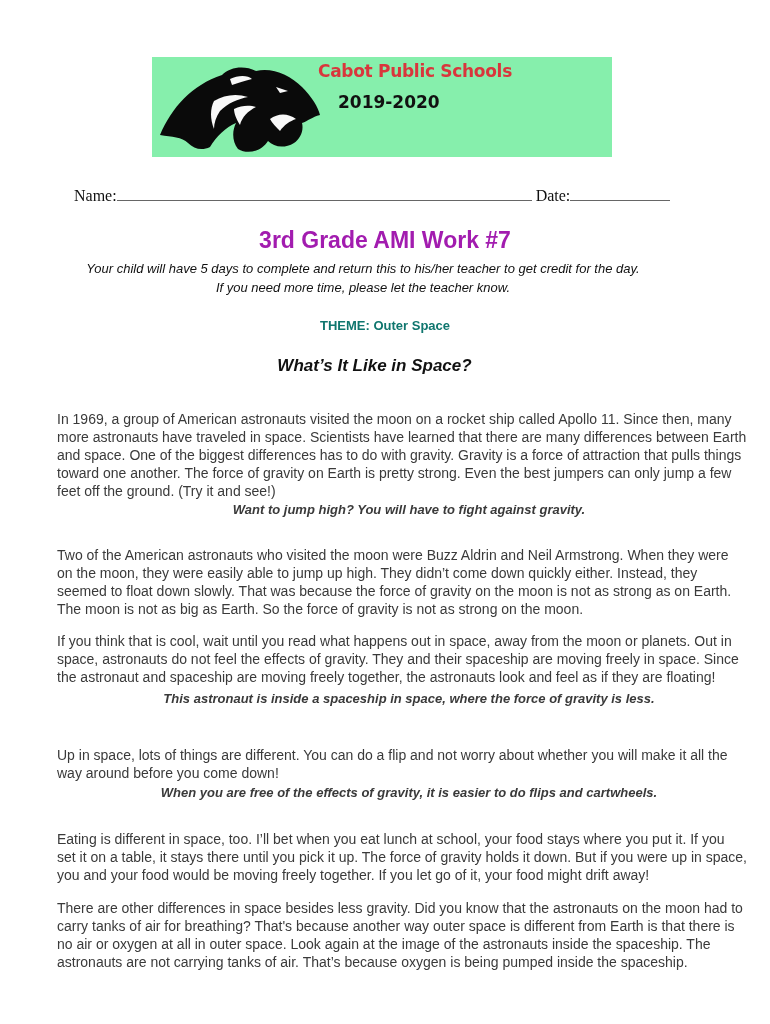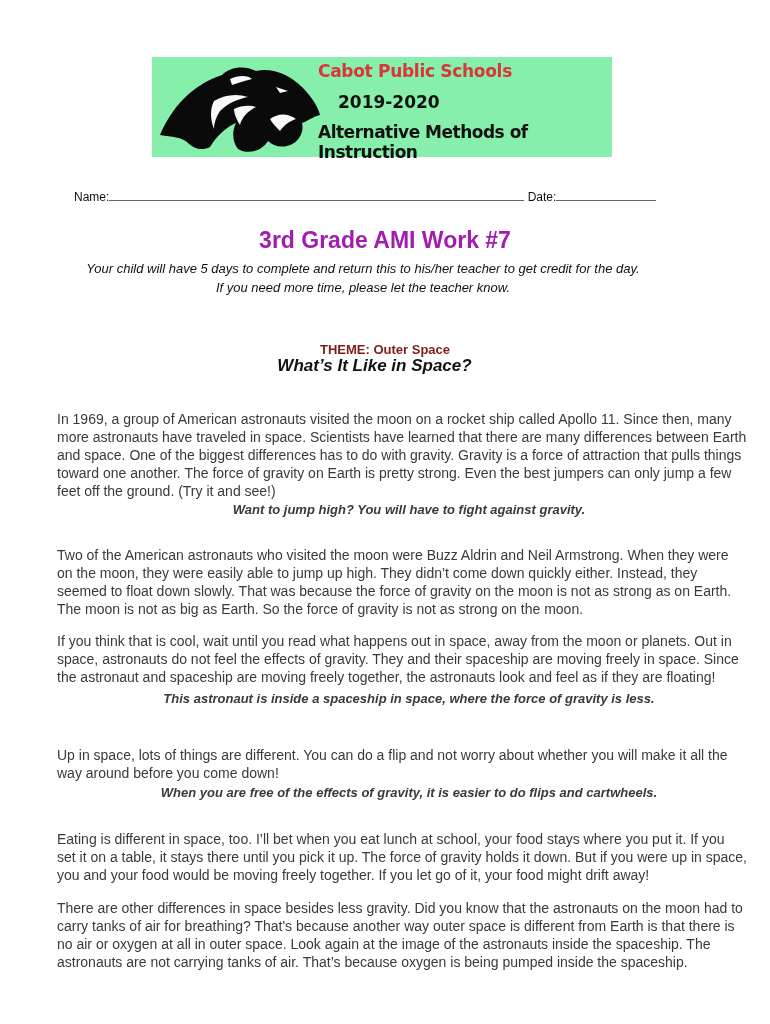--- a/index.html
+++ b/index.html
@@ -6,45 +6,44 @@
   body { width:770px; height:1024px; position:relative; overflow:hidden;
          font-family:"Liberation Sans", sans-serif; color:#3a3a3a; }
   .banner { position:absolute; left:152px; top:57px; width:460px; height:100px; background:#86efac; }
   .logo { position:absolute; left:0; top:0; width:170px; height:100px; }
   .school { position:absolute; left:166px; top:4px; font-size:17px; font-weight:bold; color:#d9363c;
             font-family:"DejaVu Sans", sans-serif; letter-spacing:-0.3px; }
   .year { position:absolute; left:186px; top:35px; font-size:17px; font-weight:bold; color:#111;
           font-family:"DejaVu Sans", sans-serif; }
   .ami { position:absolute; left:166px; top:65px; font-size:17px; font-weight:bold; color:#111;
          font-family:"DejaVu Sans", sans-serif; letter-spacing:-0.5px; }
-  .namerow { position:absolute; left:74px; top:187px; font-size:12px; color:#111; white-space:nowrap; }
+  .namerow { position:absolute; left:74px; top:187px; font-size:16px; color:#111; white-space:nowrap;font-family:Liberation Serif, serif; }
   .line { display:inline-block; border-bottom:1px solid #666; height:13px; vertical-align:baseline; }
   .title { position:absolute; left:0; width:770px; top:227px; text-align:center; font-size:23px;
            font-weight:bold; color:#a21caf; }
   .sub { position:absolute; left:0; width:726px; text-align:center; font-size:13px; font-style:italic; color:#111; }
-  .theme { position:absolute; left:0; width:770px; top:318px; text-align:center; font-size:13px; font-weight:bold; color:#7f1d1d;margin-top:24px; }
+  .theme { position:absolute; left:0; width:770px; top:318px; text-align:center; font-size:13px; font-weight:bold; color:#0f766e; }
   .h2 { position:absolute; left:0; width:749px; top:356px; text-align:center; font-size:17px; font-weight:bold; font-style:italic; color:#111; }
   .para { position:absolute; left:45px; width:690px; font-size:14px; line-height:18px; color:#3a3a3a; margin:12px; }
   .cap { position:absolute; left:0; width:770px; text-align:center; font-size:13px; font-weight:bold; font-style:italic; color:#3a3a3a;margin-left:24px; }
 </style>
 </head>
 <body>
 
 <div class="banner">
   <svg class="logo" viewBox="0 0 170 100">
     <path d="M8 78 C20 50 40 28 70 18 C78 10 92 8 104 14 C120 10 138 18 150 30 C160 40 166 50 168 58 C160 60 156 64 150 66 C152 74 148 82 142 86 C132 92 122 90 116 84 C110 94 96 98 86 92 C80 84 80 74 84 66 C74 70 64 80 58 90 C50 94 42 92 36 86 C30 80 20 80 8 78 Z" fill="#0a0a0a"></path>
     <path d="M62 44 C72 38 84 36 96 40 C86 42 76 46 68 54 C64 60 62 66 62 72 C58 62 58 52 62 44 Z" fill="#f8f8f8"></path>
     <path d="M82 52 C90 48 98 48 104 50 C96 54 90 60 88 68 C84 62 82 56 82 52 Z" fill="#f8f8f8"></path>
     <path d="M118 62 C126 56 136 56 144 62 C138 64 132 68 128 74 C124 70 120 66 118 62 Z" fill="#f8f8f8"></path>
     <path d="M78 22 C86 18 96 18 100 22 C92 24 86 26 80 28 Z" fill="#f8f8f8"></path>
     <path d="M124 30 L136 34 L128 36 Z" fill="#f8f8f8"></path>
   </svg>
   <div class="school">Cabot Public Schools</div>
   <div class="year">2019-2020</div>
-  <div class="ami">Alternative Methods of Instruction</div>
 </div>
 
 <div class="namerow">
   <span>Name:</span><span class="line" style="width:415px"></span>
   <span>Date:</span><span class="line" style="width:100px"></span>
 </div>
 
 <div class="title">3rd Grade AMI Work #7</div>
 <div class="sub" style="top:261px">Your child will have 5 days to complete and return this to his/her teacher to get credit for the day.</div>
 <div class="sub" style="top:280px">If you need more time, please let the teacher know.</div>

